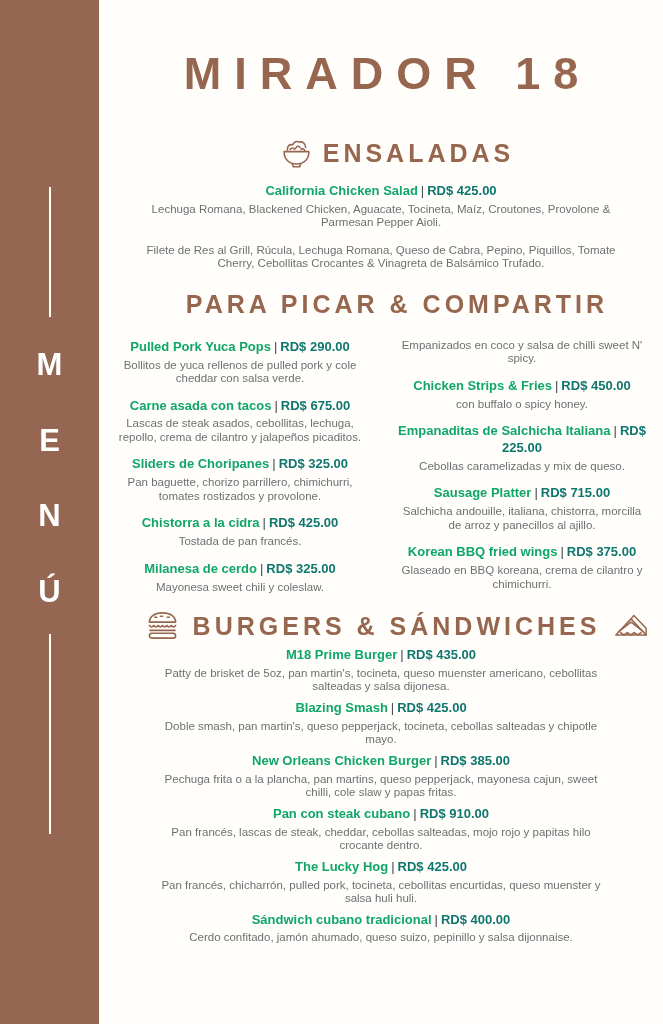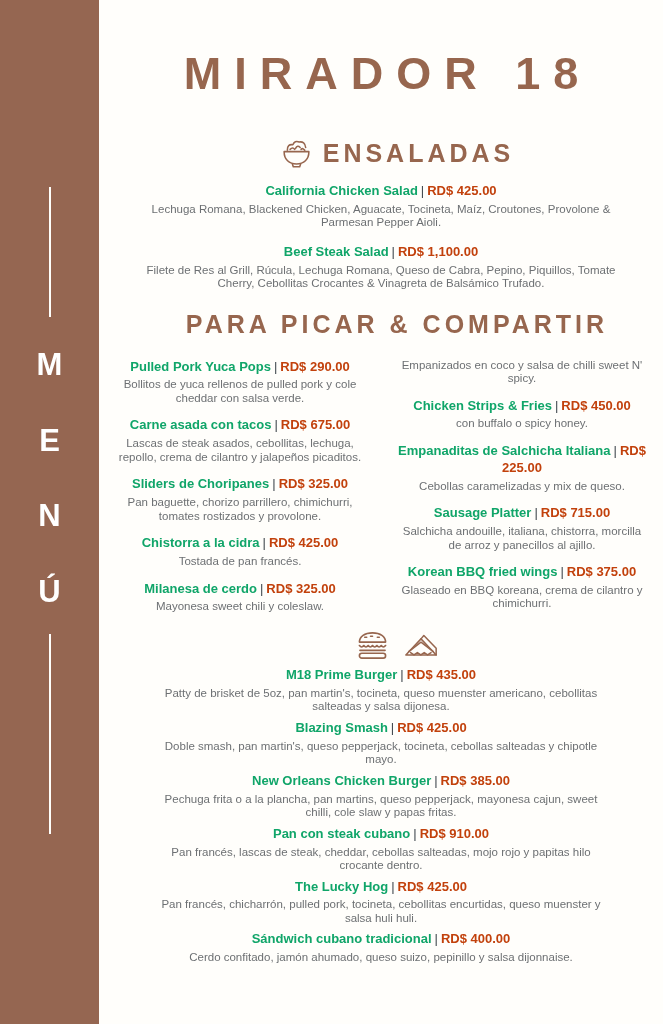--- a/index.html
+++ b/index.html
@@ -43,21 +43,21 @@
   .sec-title { font-size:25px; letter-spacing:4px; line-height:1.2; white-space:nowrap; }
   .sec-head-ensaladas { margin-top:37px; }
   .sec-head-picar { margin-top:18px; }
   .sec-head-burgers { margin-top:16px; gap:13px; }
   .icon svg { display:block; }
   
   .item { margin-top:14px; }
   .item-line { font-size:13px; font-weight:bold; line-height:1.3; }
   .nm { color:#10a569; }
   .sep { color:#3f474d; font-weight:normal; padding:0 3px; }
-  .pr { color:#c2410c; }
+  .pr { color:#0f766e; }
   .desc {
     margin:3px auto 0; font-size:11.5px; line-height:13.5px; color:#6d7073;
     font-weight:normal;
     text-align:center;
   }
   .items-ensaladas .desc { max-width:470px; }
   
   .two-col { display:flex; margin-top:8px; }
   .col { flex:1; }
   .col .item { margin-top:12px; }
@@ -104,23 +104,20 @@
       <div class="items items-ensaladas">
 
           <div class="item">
             <div class="item-line">
               <span class="nm">California Chicken Salad</span><span class="sep">|</span><span class="pr">RD$ 425.00</span>
             </div>
             <div class="desc">Lechuga Romana, Blackened Chicken, Aguacate, Tocineta, Maíz, Croutones, Provolone &amp; Parmesan Pepper Aioli.</div>
           </div>
 
           <div class="item">
-            <div class="item-line">
-              <span class="nm">Beef Steak Salad</span><span class="sep">|</span><span class="pr">RD$ 1,100.00</span>
-            </div>
             <div class="desc">Filete de Res al Grill, Rúcula, Lechuga Romana, Queso de Cabra, Pepino, Piquillos, Tomate Cherry, Cebollitas Crocantes &amp; Vinagreta de Balsámico Trufado.</div>
           </div>
         </div>
     </section>
 
     <section>
       <div class="sec-head sec-head-picar">
         <span class="sec-title">PARA PICAR &amp; COMPARTIR</span>
       </div>
       <div class="two-col">
@@ -202,20 +199,21 @@
       <div class="sec-head sec-head-burgers">
         <span class="icon">
           <svg width="35" height="31" viewBox="0 0 36 32" fill="none" stroke="#97664e" stroke-width="1.7" stroke-linecap="round" stroke-linejoin="round">
             <path d="M4.5 12.5 C4.5 6.5 10 3 18 3 C26 3 31.5 6.5 31.5 12.5 Z"></path>
             <path d="M10 7.5 h2 M16 6.5 h2 M23 7.5 h2"></path>
             <path d="M4.5 16 q2.3 3 4.5 0 q2.3 3 4.5 0 q2.3 3 4.5 0 q2.3 3 4.5 0 q2.3 3 4.5 0 q2.3 3 4.5 0"></path>
             <path d="M5 21 h26"></path>
             <rect x="4.5" y="24" width="27" height="5" rx="2.5"></rect>
           </svg>
         </span>
+        <span class="sec-title">BURGERS &amp; SÁNDWICHES</span>
         <span class="icon">
           <svg width="36" height="31" viewBox="0 0 38 32" fill="none" stroke="#97664e" stroke-width="1.6" stroke-linecap="round" stroke-linejoin="round">
             <path d="M3 26 L19 9 L35 26 Z"></path>
             <path d="M6 22.5 L19 12.5 L32 22.5"></path>
             <path d="M8 23.5 l3.6 2.5 l3.6 -2.5 l3.6 2.5 l3.6 -2.5 l3.6 2.5 l3.6 -2.5"></path>
             <path d="M19 9 L22 5.5 L35 19 L35 26"></path>
           </svg>
         </span>
       </div>
       <div class="items items-burgers">

